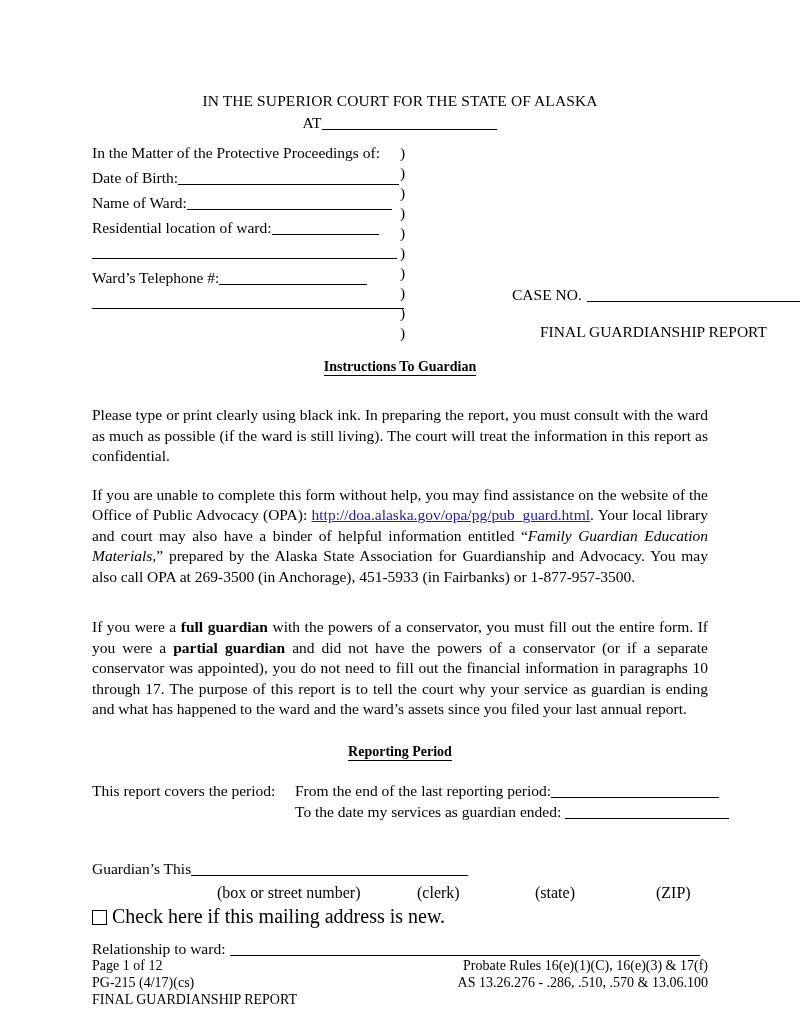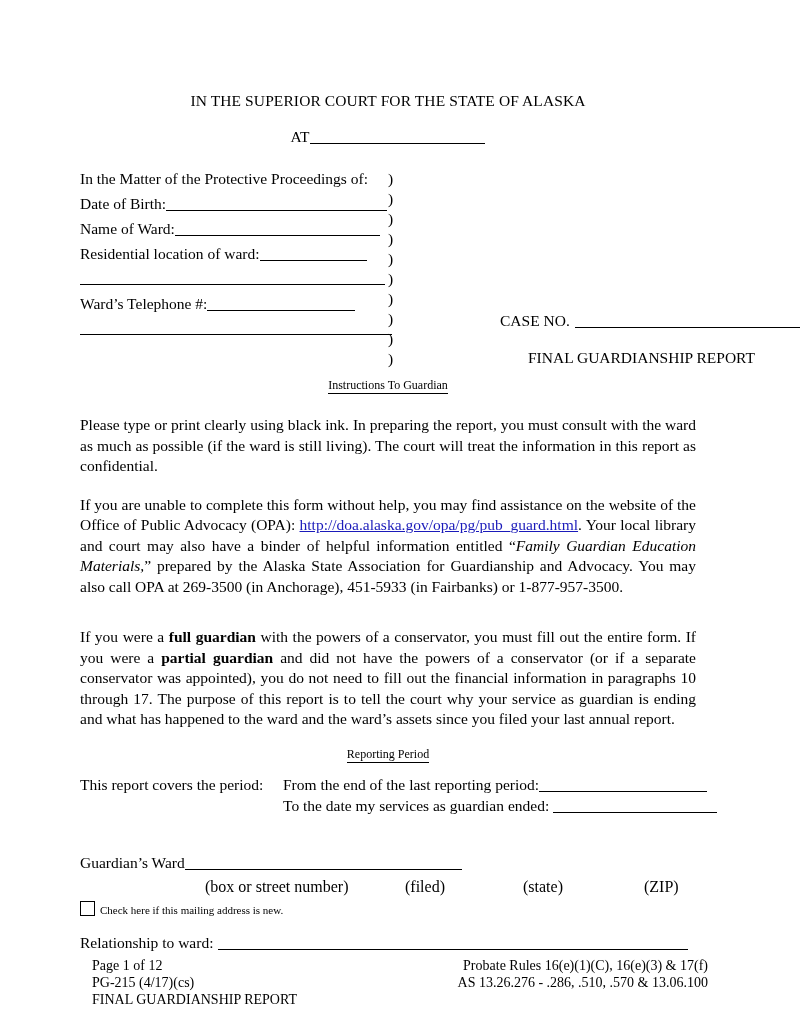--- a/index.html
+++ b/index.html
@@ -17,52 +17,52 @@
   }
   .page {
     position: absolute;
     left: 0; top: 0;
     width: 800px;
     height: 1035px;
     background: #fff;
   }
   .content {
     position: absolute;
-    left: 80px;
+    left: 92px;
     top: 0;
     width: 616px;
   }
 
   
   .court-title {
     text-align: center;
     font-size: 15.5px;
     line-height: 20px;
     margin-top: 91px;
     letter-spacing: .1px;
   }
   .at-line {
     text-align: center;
     font-size: 15.5px;
     line-height: 20px;
-    margin-top: 16px;
+    margin-top: 2px;
   }
   .at-line .blank {
     display: inline-block;
     width: 175px;
     border-bottom: 1.4px solid #000;
     height: 14px;
     vertical-align: -2px;
     margin-left: 1px;
   }
 
   
   .caption {
     position: relative;
-    margin-top: 22px;
+    margin-top: 10px;
     height: 200px;
     font-size: 15.5px;
   }
   .cap-left {
     position: absolute;
     left: 0;
     top: 0;
     width: 305px;
   }
   .cap-row {
@@ -116,24 +116,24 @@
   }
   .fgr-title {
     position: absolute;
     top: 180px;
     left: 118px;
     white-space: nowrap;
   }
 
   
   h2.section {
-    font-size: 12px;
-    font-weight: normal;
+    font-size: 14px;
+    font-weight: bold;
     text-align: center;
-    margin: 0;
+    margin: 8px;
     padding: 0;
     line-height: 20px;
   }
   h2.section span {
     border-bottom: 1.6px solid #000;
     padding-bottom: 1px;
   }
 
   
   p.body {
@@ -169,21 +169,21 @@
   
   .gi { position: relative; font-size: 15.5px; }
   .gi-row { position: relative; height: 26px; white-space: nowrap; line-height: 21px; }
   .gi-row .fill { display:inline-block; border-bottom: 1.4px solid #000; height: 13px; vertical-align: -2px; }
   .gi-daytime { position: absolute; left: 392px; top: 0; white-space: nowrap; }
   .gi-daytime .fill { display:inline-block; width: 137px; border-bottom: 1.4px solid #000; height: 13px; vertical-align: -2px; margin-left: 5px; }
 
   .addr-labels { position: relative; height: 22px; font-size: 16px; line-height: 18px; }
   .addr-labels span { position: absolute; top: 0; }
 
-  .cb-row { position: relative; height: 26px; font-size: 11px; line-height: 21px; white-space: nowrap; font-family: Liberation Serif, serif; }
+  .cb-row { position: relative; height: 26px; font-size: 20px; line-height: 21px; white-space: nowrap; font-family: Liberation Serif, serif; }
   .checkbox {
     display: inline-block;
     width: 13px;
     height: 13px;
     border: 1.4px solid #000;
     vertical-align: -2px;
     margin-right: 5px;
     background: #fff;
   }
 
@@ -280,27 +280,27 @@
       <span class="rp-line1"><span>From the end of the last reporting period:</span><span class="fill"></span></span>
       <span class="rp-line2"><span>To the date my services as guardian ended:</span><span class="fill"></span></span>
     </div>
 
     <div class="sp16"></div>
 
     <div class="sp16"></div>
     <div class="gi">
 
       <div class="gi-row">
-        <span>Guardian’s Ward</span><span class="fill" style="width:277px"></span>
+        <span>Guardian’s This</span><span class="fill" style="width:277px"></span>
       </div>
 
 
       <div class="addr-labels">
         <span style="left:125px">(box or street number)</span>
-        <span style="left:325px">(filed)</span>
+        <span style="left:325px">(clerk)</span>
         <span style="left:443px">(state)</span>
         <span style="left:564px">(ZIP)</span>
       </div>
 
       <div class="cb-row">
         <span class="checkbox"></span><span>Check here if this mailing address is new.</span>
       </div>
 
       <div class="sp6"></div>
 

